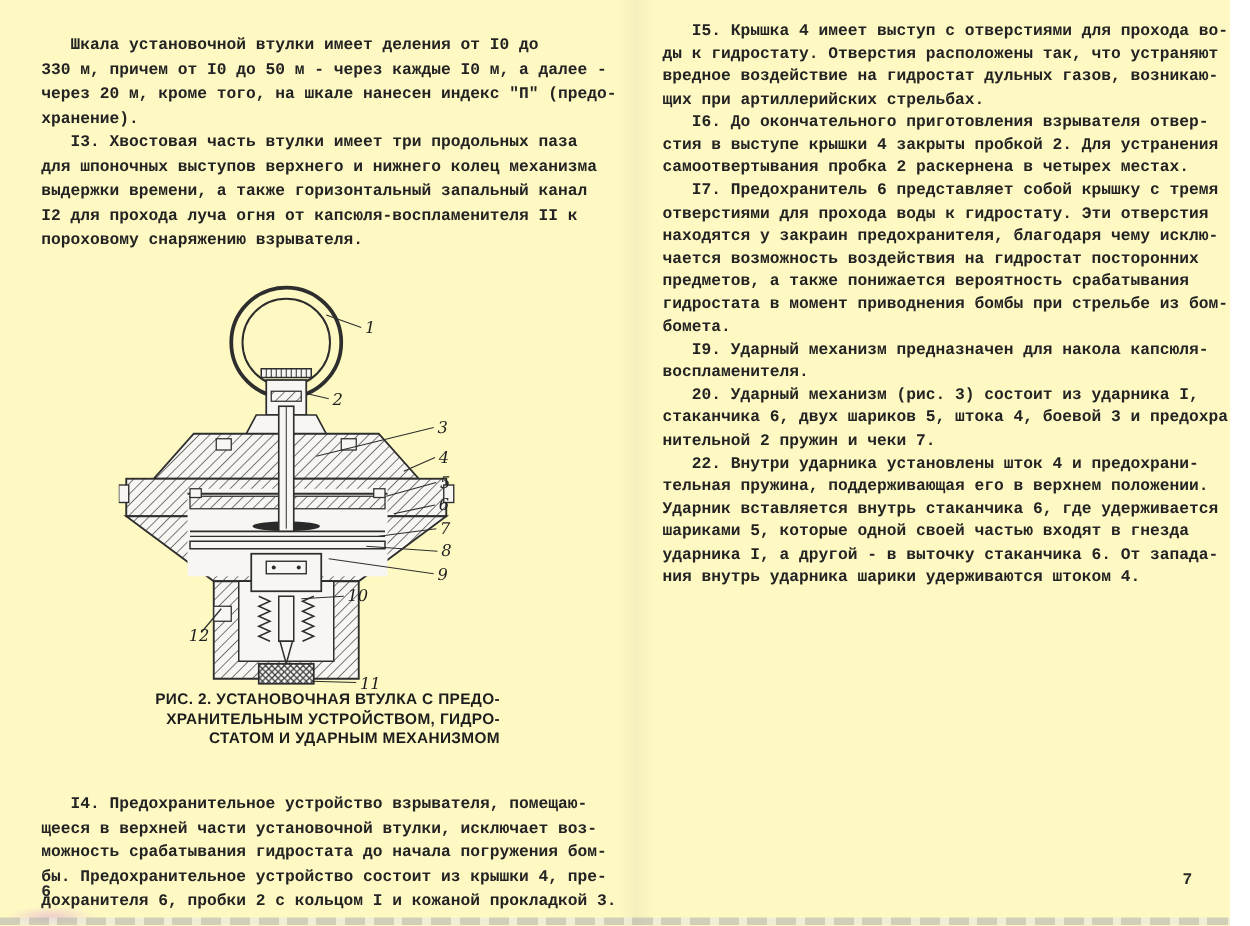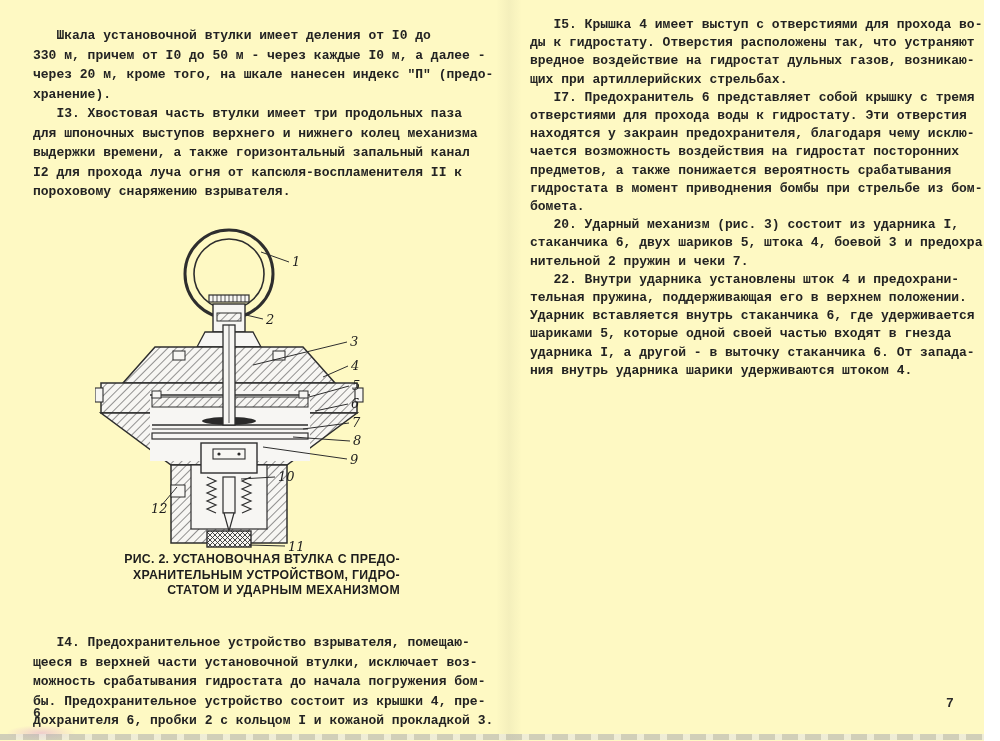--- a/index.html
+++ b/index.html
@@ -177,27 +177,32 @@
 дохранителя 6, пробки 2 с кольцом I и кожаной прокладкой 3.</p>
   </div>
 
   <div class="pagenum" id="pn-left">6</div>
 
   <div class="block" id="rp-text">
     <p class="para">   I5. Крышка 4 имеет выступ с отверстиями для прохода во-
 ды к гидростату. Отверстия расположены так, что устраняют
 вредное воздействие на гидростат дульных газов, возникаю-
 щих при артиллерийских стрельбах.</p>
+    <p class="para">   I6. До окончательного приготовления взрывателя отвер-
+стия в выступе крышки 4 закрыты пробкой 2. Для устранения
+самоотвертывания пробка 2 раскернена в четырех местах.</p>
     <p class="para">   I7. Предохранитель 6 представляет собой крышку с тремя
 отверстиями для прохода воды к гидростату. Эти отверстия
 находятся у закраин предохранителя, благодаря чему исклю-
 чается возможность воздействия на гидростат посторонних
 предметов, а также понижается вероятность срабатывания
 гидростата в момент приводнения бомбы при стрельбе из бом-
 бомета.</p>
+    <p class="para">   I9. Ударный механизм предназначен для накола капсюля-
+воспламенителя.</p>
     <p class="para">   20. Ударный механизм (рис. 3) состоит из ударника I,
 стаканчика 6, двух шариков 5, штока 4, боевой 3 и предохра-
 нительной 2 пружин и чеки 7.</p>
     <p class="para">   22. Внутри ударника установлены шток 4 и предохрани-
 тельная пружина, поддерживающая его в верхнем положении.
 Ударник вставляется внутрь стаканчика 6, где удерживается
 шариками 5, которые одной своей частью входят в гнезда
 ударника I, а другой - в выточку стаканчика 6. От запада-
 ния внутрь ударника шарики удерживаются штоком 4.</p>
   </div>

